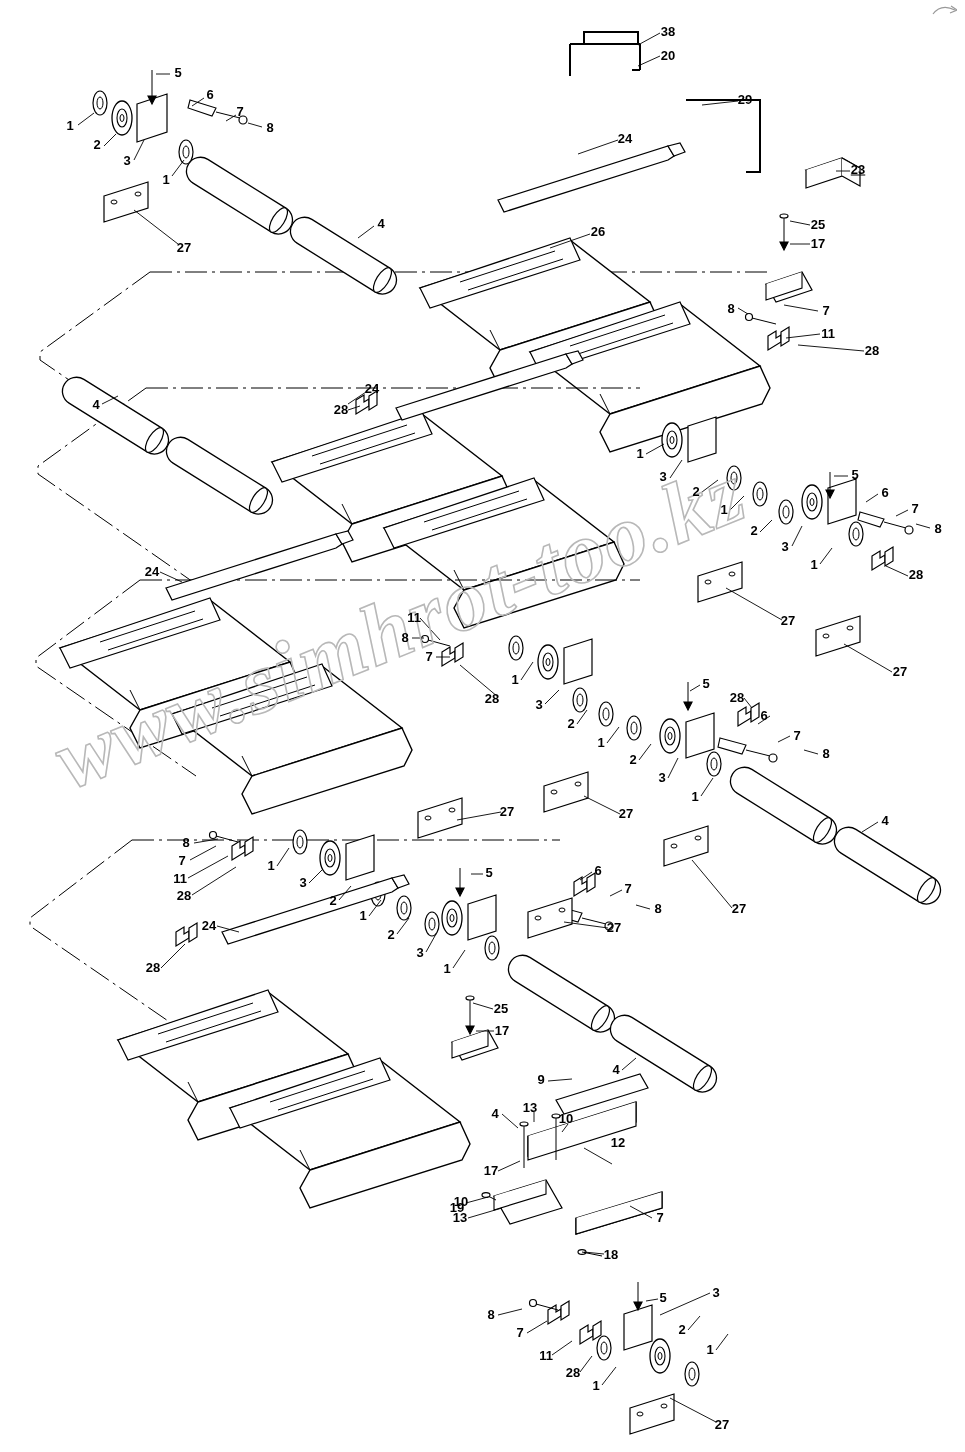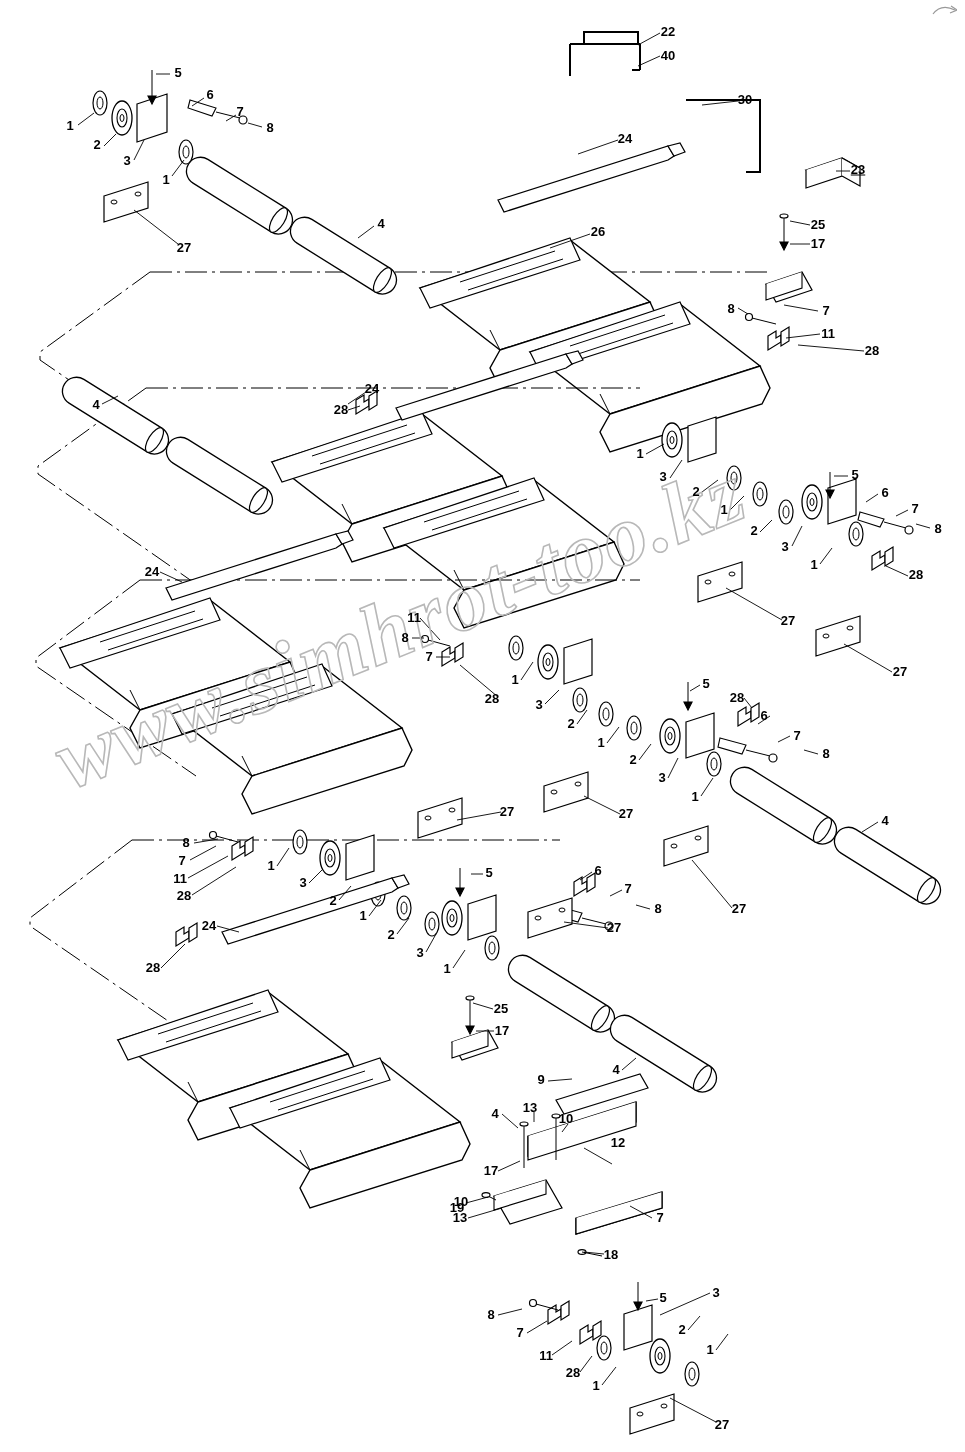--- a/index.html
+++ b/index.html
@@ -523,23 +523,23 @@
       <div class="callout" style="left: 178px; top: 72px;">5</div>
       <div class="callout" style="left: 210px; top: 94px;">6</div>
       <div class="callout" style="left: 240px; top: 111px;">7</div>
       <div class="callout" style="left: 270px; top: 127px;">8</div>
       <div class="callout" style="left: 70px; top: 125px;">1</div>
       <div class="callout" style="left: 97px; top: 144px;">2</div>
       <div class="callout" style="left: 127px; top: 160px;">3</div>
       <div class="callout" style="left: 166px; top: 179px;">1</div>
       <div class="callout" style="left: 184px; top: 247px;">27</div>
       <div class="callout" style="left: 381px; top: 223px;">4</div>
-      <div class="callout" style="left: 668px; top: 31px;">22</div>
-      <div class="callout" style="left: 668px; top: 55px;">40</div>
-      <div class="callout" style="left: 745px; top: 99px;">30</div>
+      <div class="callout" style="left: 668px; top: 31px;">38</div>
+      <div class="callout" style="left: 668px; top: 55px;">20</div>
+      <div class="callout" style="left: 745px; top: 99px;">29</div>
       <div class="callout" style="left: 625px; top: 138px;">24</div>
       <div class="callout" style="left: 858px; top: 169px; text-decoration: underline;">23</div>
       <div class="callout" style="left: 818px; top: 224px;">25</div>
       <div class="callout" style="left: 818px; top: 243px;">17</div>
       <div class="callout" style="left: 598px; top: 231px;">26</div>
       <div class="callout" style="left: 731px; top: 308px;">8</div>
       <div class="callout" style="left: 826px; top: 310px;">7</div>
       <div class="callout" style="left: 828px; top: 333px;">11</div>
       <div class="callout" style="left: 872px; top: 350px;">28</div>
       <div class="callout" style="left: 96px; top: 404px;">4</div>

